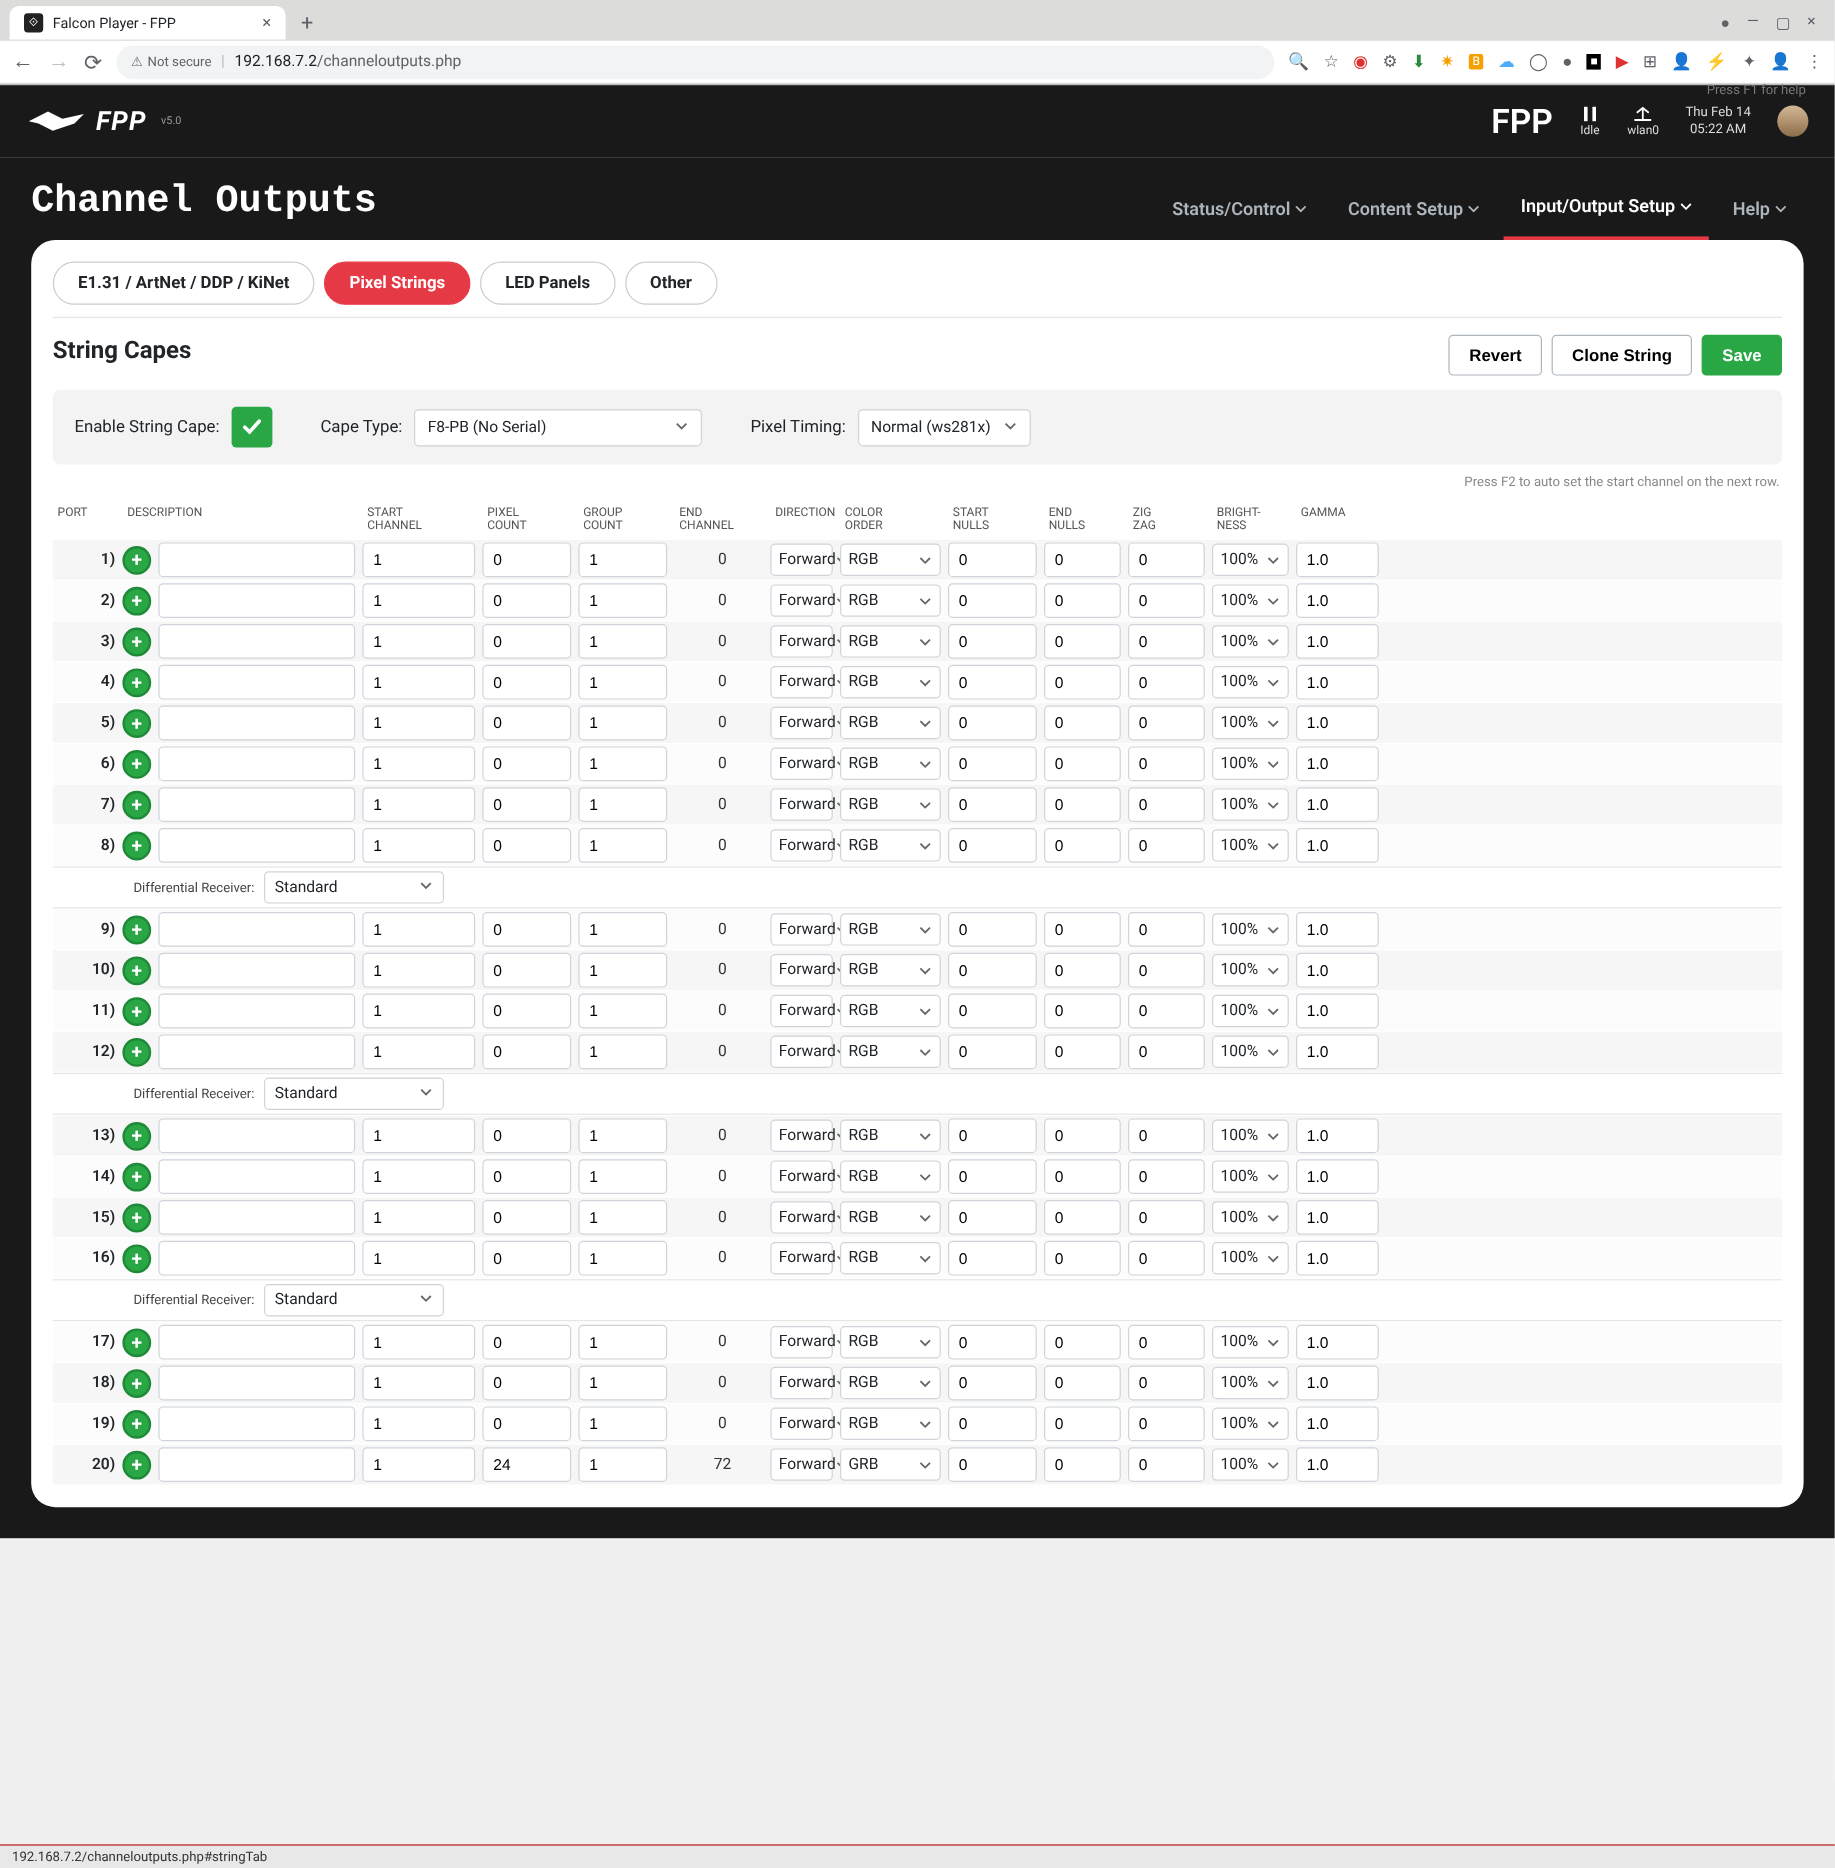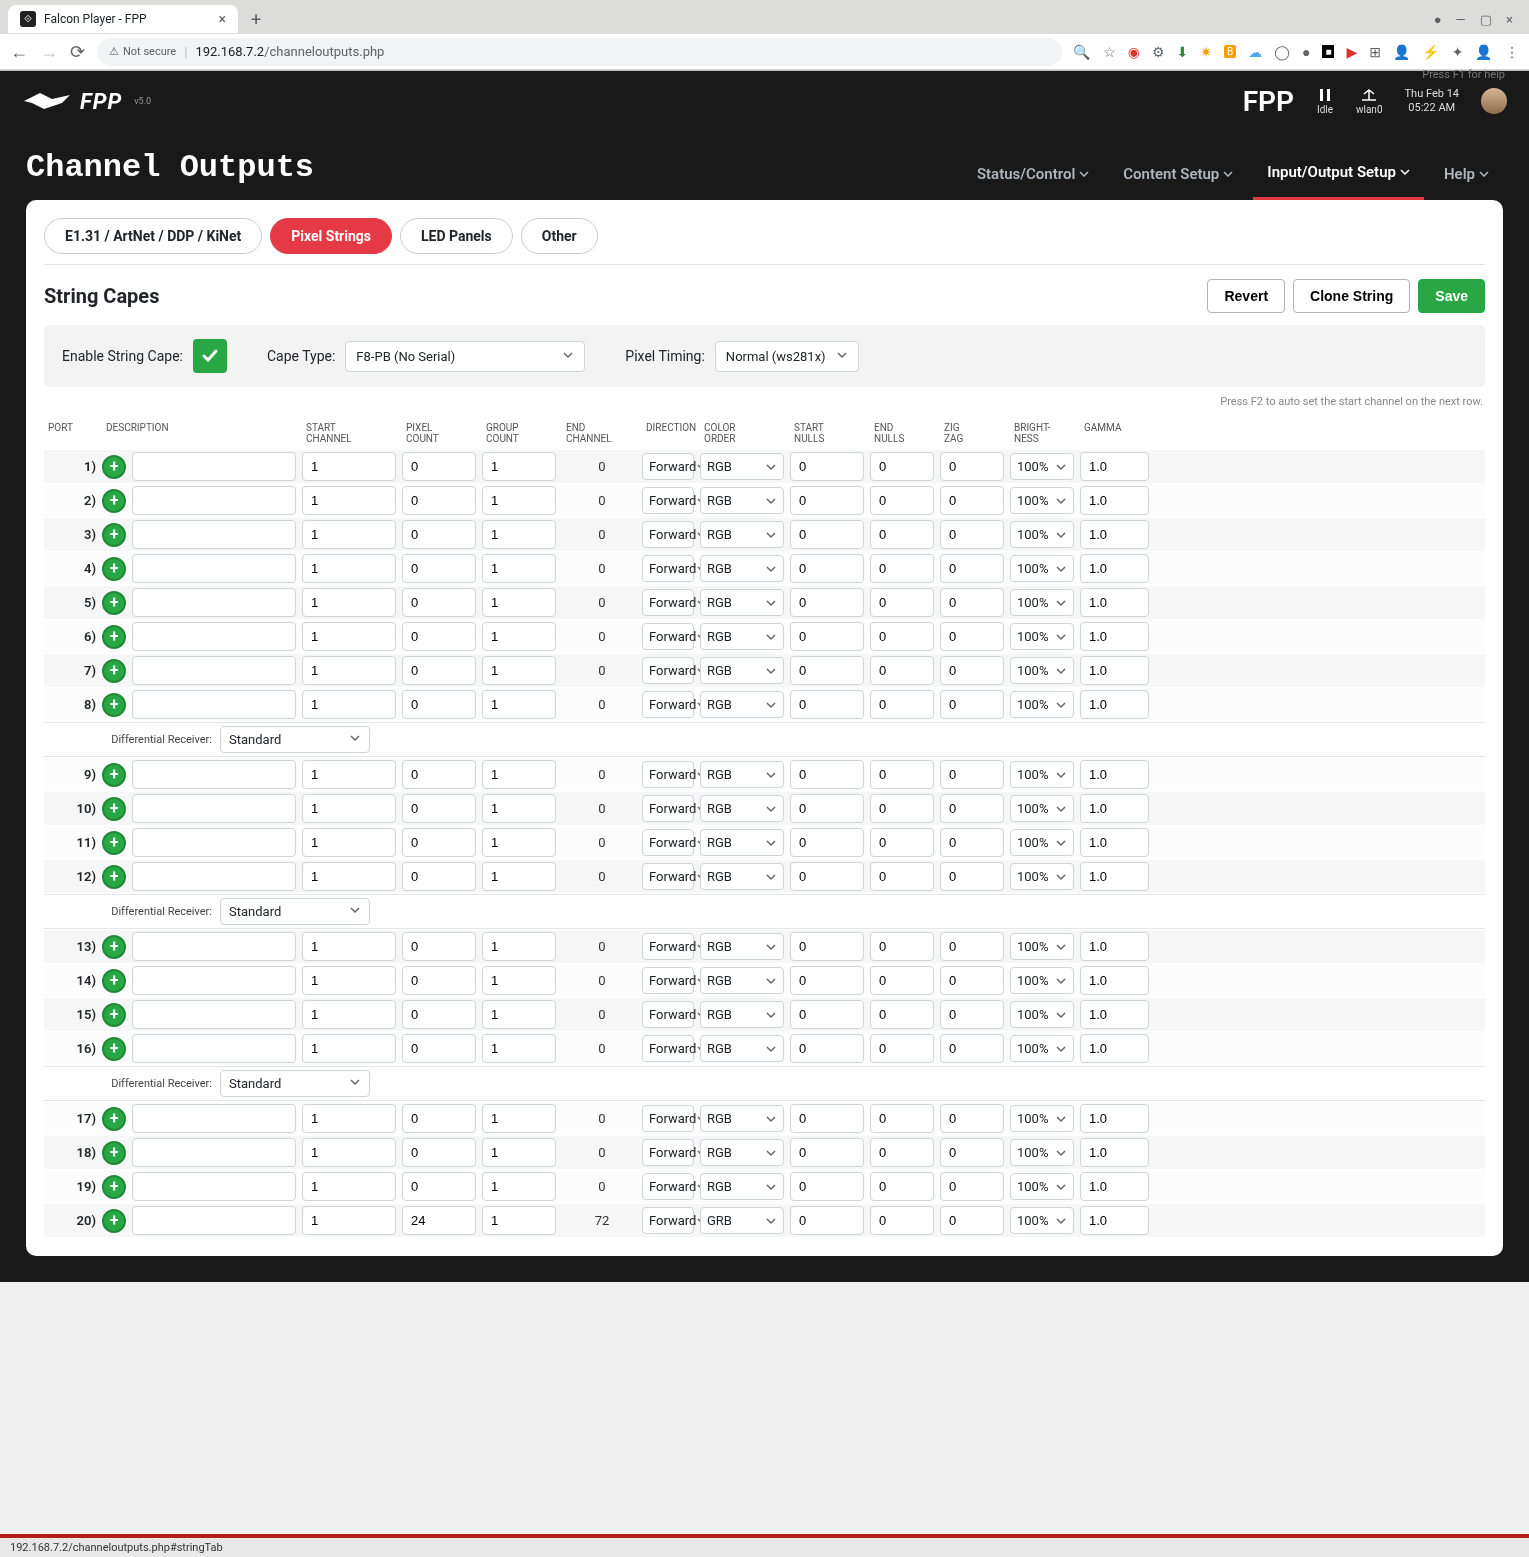--- a/index.html
+++ b/index.html
@@ -41,26 +41,26 @@
 
 .sub-header { background: #191919; display: flex; align-items: flex-end; padding: 18px 26px 0; color:#fff; }
 .page-title { font-size: 32px; font-weight: 700; margin-bottom:14px;font-family:Liberation Mono, monospace;}
 .main-nav { margin-left: auto; display: flex; gap: 6px; }
 .main-nav-item { padding: 12px 14px 16px; font-size: 15px; font-weight:600; color: #adb5bd; cursor: pointer; display:flex; align-items:center; gap:4px;}
 .main-nav-item.active { color: #fff; border-bottom: 3px solid #e63946; }
 .help-hint{ position:absolute; top:68px; right:24px; font-size:11px; color:#777;}
 
 
 .content-wrap{ background:#191919; padding:0 26px 26px;}
-.content { background: #fff; border-radius: 10px; padding: 18px; }
+.content { background: #fff; border-radius: 20px; padding: 18px; }
 .output-tabs { display: flex; gap: 8px; border-bottom: 1px solid #e5e5e5; padding-bottom: 10px; margin-bottom: 14px; }
 .output-tab { border: 1px solid #ccc; border-radius: 20px; padding: 9px 20px; font-size: 14px; font-weight: 700; background: #fff; cursor: pointer; }
 .output-tab.active { background: #e63946; border-color: #e63946; color: #fff; }
 
-.section-header { display: flex; align-items: center; margin-bottom: 12px; }
+.section-header { display: flex; align-items: flex-start; margin-bottom: 12px; }
 .section-title { font-size: 20px; font-weight: 700; }
 .section-actions { margin-left: auto; display:flex; gap:8px;}
 .btn { border: 1px solid #adb5bd; background: #fff; border-radius: 4px; padding: 8px 16px; font-size: 14px; font-weight: 600; cursor: pointer; }
 .btn-success { background: #2aa745; border-color: #2aa745; color: #fff; }
 
 .config-bar { background: #f3f3f3; border-radius: 6px; padding: 14px 18px; display: flex; align-items: center; gap: 40px; margin-bottom:8px;}
 .config-item { display: flex; align-items: center; gap: 10px; font-size:14px;}
 .config-label { font-weight: 400; }
 .toggle { width: 34px; height: 34px; background: #2aa745; border-radius: 4px; display: flex; align-items: center; justify-content: center; cursor: pointer; }
 .select { border: 1px solid #ced4da; border-radius: 4px; padding: 7px 10px; background: #fff; font-size: 13px; display:flex; align-items:flex-start; min-width:100px; cursor:pointer; gap:10px;}
@@ -81,21 +81,21 @@
 .cell-input{ border:1px solid #ced4da; border-radius:4px; padding:6px 8px; background:#fff; font-size:13px; width:calc(100% - 6px);}
 .cell-input.narrow{width:calc(100% - 6px);}
 .cell-static{ text-align:center; font-size:13px; color:#333;}
 .cell-select{ border:1px solid #ced4da; border-radius:4px; padding:5px 6px; background:#fff; font-size:13px; display:flex; align-items:center; width:calc(100% - 6px); cursor:pointer;}
 .cell-select span{flex:1;}
 
 .diff-recv-row{ display:flex; align-items:center; gap:8px; padding:3px 0 3px 60px; border-top:1px solid #e5e5e5; border-bottom:1px solid #e5e5e5; margin:1px 0;}
 .diff-recv-label{ font-size:11px; color:#444; text-align:right; width:108px;}
 .diff-recv-row .select{min-width:150px; padding:5px 8px;}
 
-.status-bar{ background:#e8e8e8; border-top:4px solid #b91c1c; padding:3px 10px; font-size:11px; color:#333; position:fixed; bottom:0; left:0; right:0;}
+.status-bar{ background:#e8e8e8; border-top:1px solid #b91c1c; padding:3px 10px; font-size:11px; color:#333; position:fixed; bottom:0; left:0; right:0;}
 </style>
 </head>
 <body>
 
 <div class="browser-chrome">
   <div class="tab-bar">
     <div class="browser-tab">
       <span class="favicon">⟐</span>
       <span class="title">Falcon Player - FPP</span>
       <span class="close">×</span>

